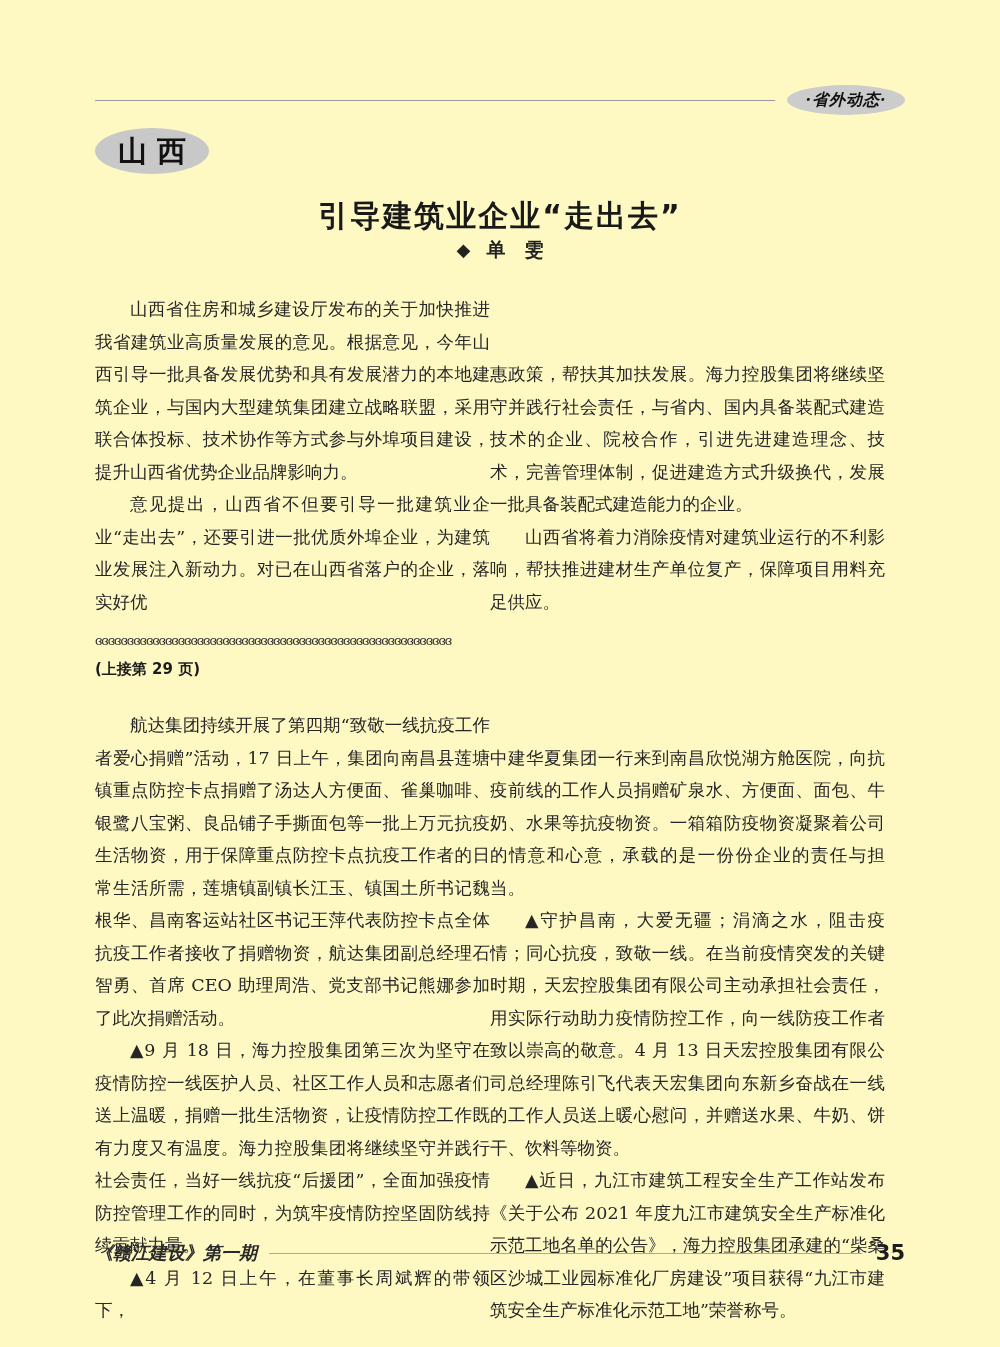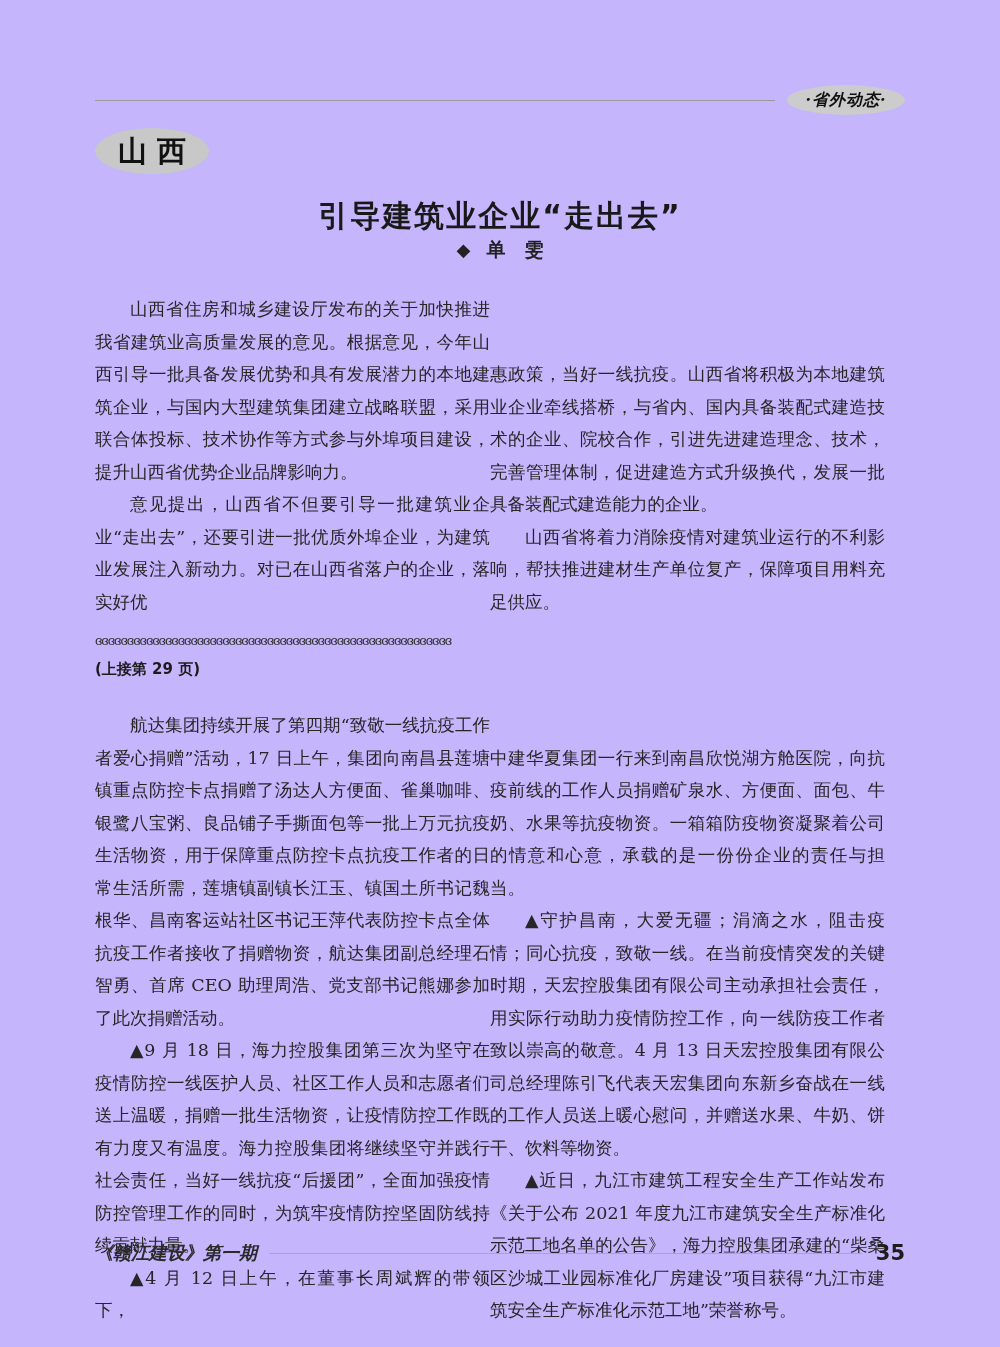--- a/index.html
+++ b/index.html
@@ -1,19 +1,19 @@
 <!DOCTYPE html>
 <html><head>
 <meta charset="utf-8">
 <style>
   html,body { margin:0; padding:0; background:#ffffff; }
   .page {
     position:relative;
     width:1000px; height:1347px;
-    background:#c4b5fd;
+    background:#fef9c3;
     font-family:"DejaVu Serif", serif;
     color:#222222;
     overflow:hidden;
   }
   
   .header-row {
     display:flex; align-items:center;
     margin:84px 95px 0 95px; height:32px;
   }
   .header-rule { flex:1; height:1px; background:#9a9a9a; margin-right:12px; }
@@ -108,21 +108,21 @@
   <div class="author-line">
     <span class="diamond">◆</span><span>单　雯</span>
   </div>
 
   <div class="columns">
     <div class="col">
       <p class="para">山西省住房和城乡建设厅发布的关于加快推进我省建筑业高质量发展的意见。根据意见，今年山西引导一批具备发展优势和具有发展潜力的本地建筑企业，与国内大型建筑集团建立战略联盟，采用联合体投标、技术协作等方式参与外埠项目建设，提升山西省优势企业品牌影响力。</p>
       <p class="para">意见提出，山西省不但要引导一批建筑业企业“走出去”，还要引进一批优质外埠企业，为建筑业发展注入新动力。对已在山西省落户的企业，落实好优</p>
     </div>
     <div class="col">
-      <p class="para no-indent">惠政策，当好一线抗疫。山西省将积极为本地建筑业企业牵线搭桥，与省内、国内具备装配式建造技术的企业、院校合作，引进先进建造理念、技术，完善管理体制，促进建造方式升级换代，发展一批具备装配式建造能力的企业。</p>
+      <p class="para no-indent">惠政策，帮扶其加扶发展。海力控股集团将继续坚守并践行社会责任，与省内、国内具备装配式建造技术的企业、院校合作，引进先进建造理念、技术，完善管理体制，促进建造方式升级换代，发展一批具备装配式建造能力的企业。</p>
       <p class="para">山西省将着力消除疫情对建筑业运行的不利影响，帮扶推进建材生产单位复产，保障项目用料充足供应。</p>
     </div>
   </div>
 
   <div class="ornament-separator"><span class="orn">ɞɞ</span><span class="orn">ɞɞ</span><span class="orn">ɞɞ</span><span class="orn">ɞɞ</span><span class="orn">ɞɞ</span><span class="orn">ɞɞ</span><span class="orn">ɞɞ</span><span class="orn">ɞɞ</span><span class="orn">ɞɞ</span><span class="orn">ɞɞ</span><span class="orn">ɞɞ</span><span class="orn">ɞɞ</span><span class="orn">ɞɞ</span><span class="orn">ɞɞ</span><span class="orn">ɞɞ</span><span class="orn">ɞɞ</span><span class="orn">ɞɞ</span><span class="orn">ɞɞ</span><span class="orn">ɞɞ</span><span class="orn">ɞɞ</span><span class="orn">ɞɞ</span><span class="orn">ɞɞ</span><span class="orn">ɞɞ</span><span class="orn">ɞɞ</span><span class="orn">ɞɞ</span><span class="orn">ɞɞ</span><span class="orn">ɞɞ</span><span class="orn">ɞɞ</span></div>
 
   <div class="continuation-note">(上接第 29 页)</div>
 
   <div class="columns article2">
     <div class="col">

